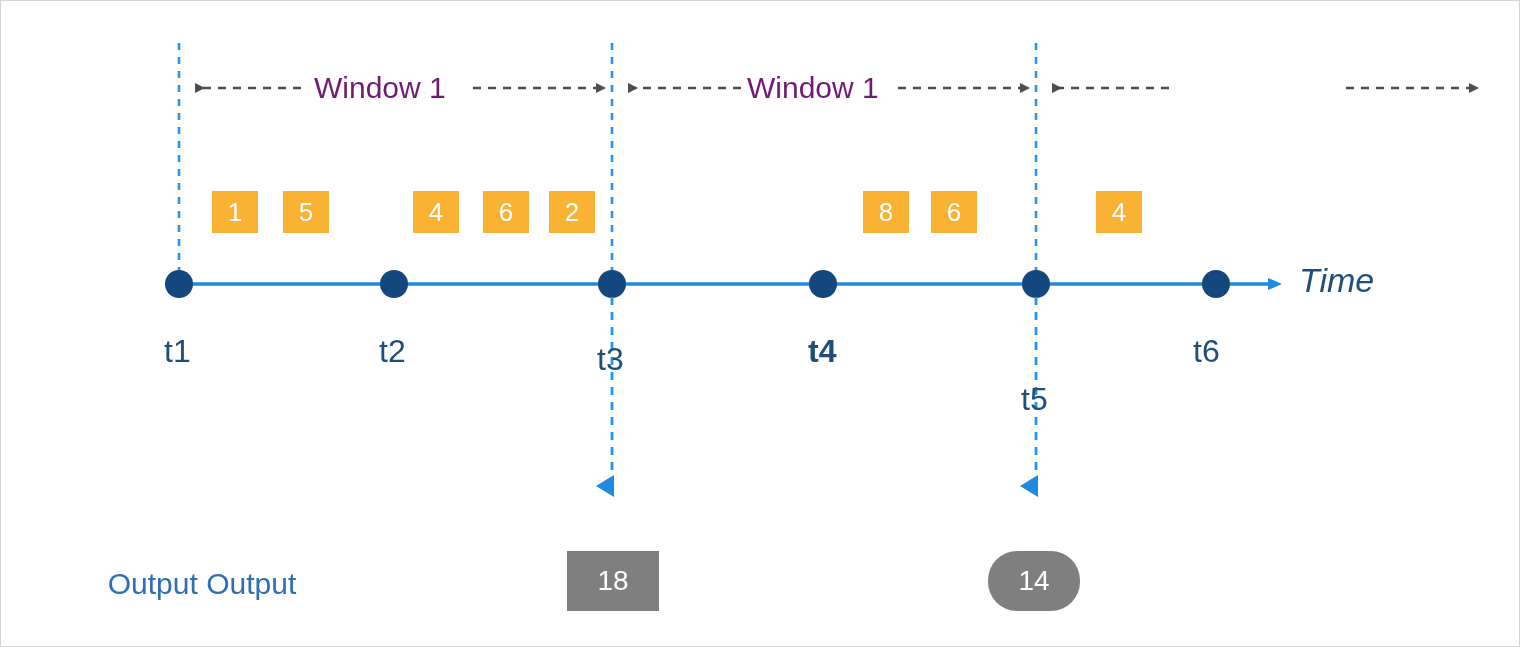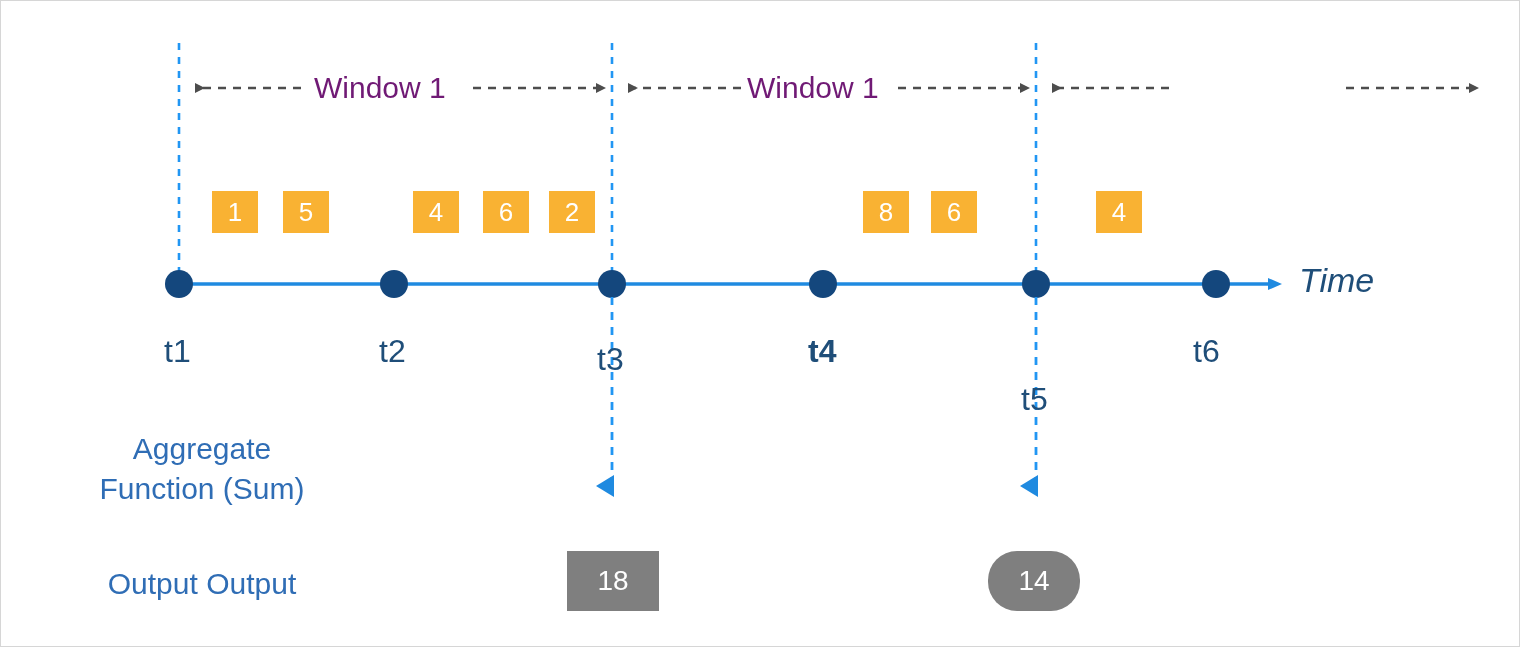--- a/index.html
+++ b/index.html
@@ -164,20 +164,18 @@
 
   <div class="tick-label" style="left:163px; top:334px;">t1</div>
   <div class="tick-label" style="left:378px; top:334px;">t2</div>
   <div class="tick-label" style="left:596px; top:334px;margin-top:8px;">t3</div>
   <div class="tick-label" style="left:807px; top:334px;font-weight:bold;">t4</div>
   <div class="tick-label" style="left:1020px; top:334px;margin-top:48px;">t5</div>
   <div class="tick-label" style="left:1192px; top:334px;">t6</div>
 
   <div class="time-label" style="left:1298px; top:262px;font-style:italic;">Time</div>
 
-  <div class="side-label" style="left:56px; top:428px; width:290px;">Aggregate
-Function (Sum)</div>
   <div class="side-label" style="left:56px; top:563px; width:290px;">Output Output</div>
 
   <div class="output-chip" style="left:566px; top:550px;text-align:right;">18</div>
   <div class="output-chip" style="left:987px; top:550px;border-radius:29px;">14</div>
 
 </div>
 
 </body></html>

